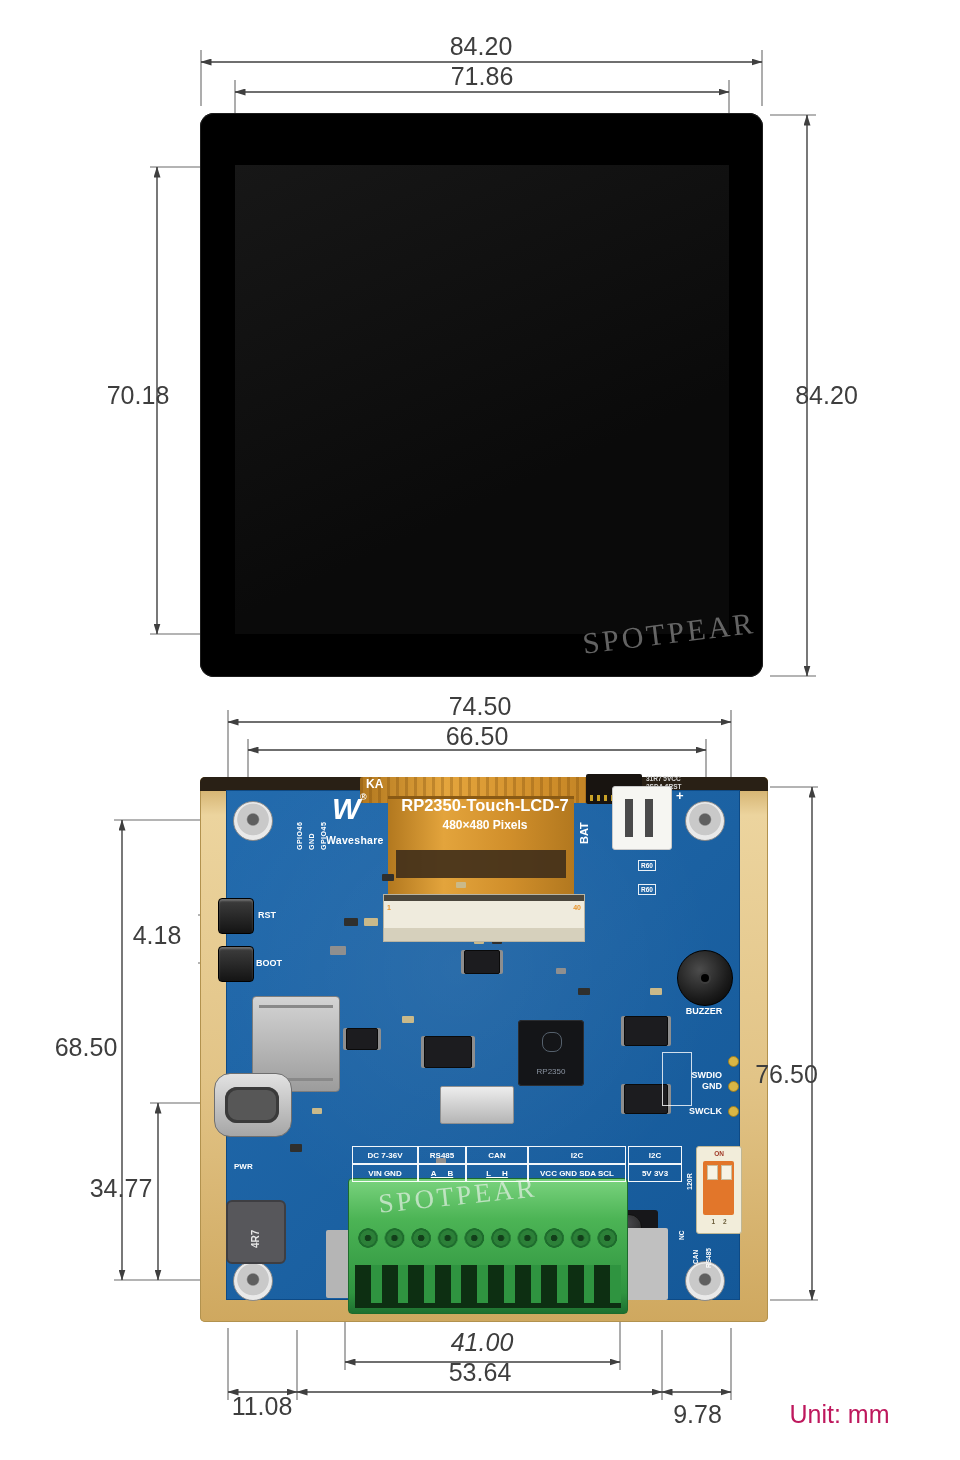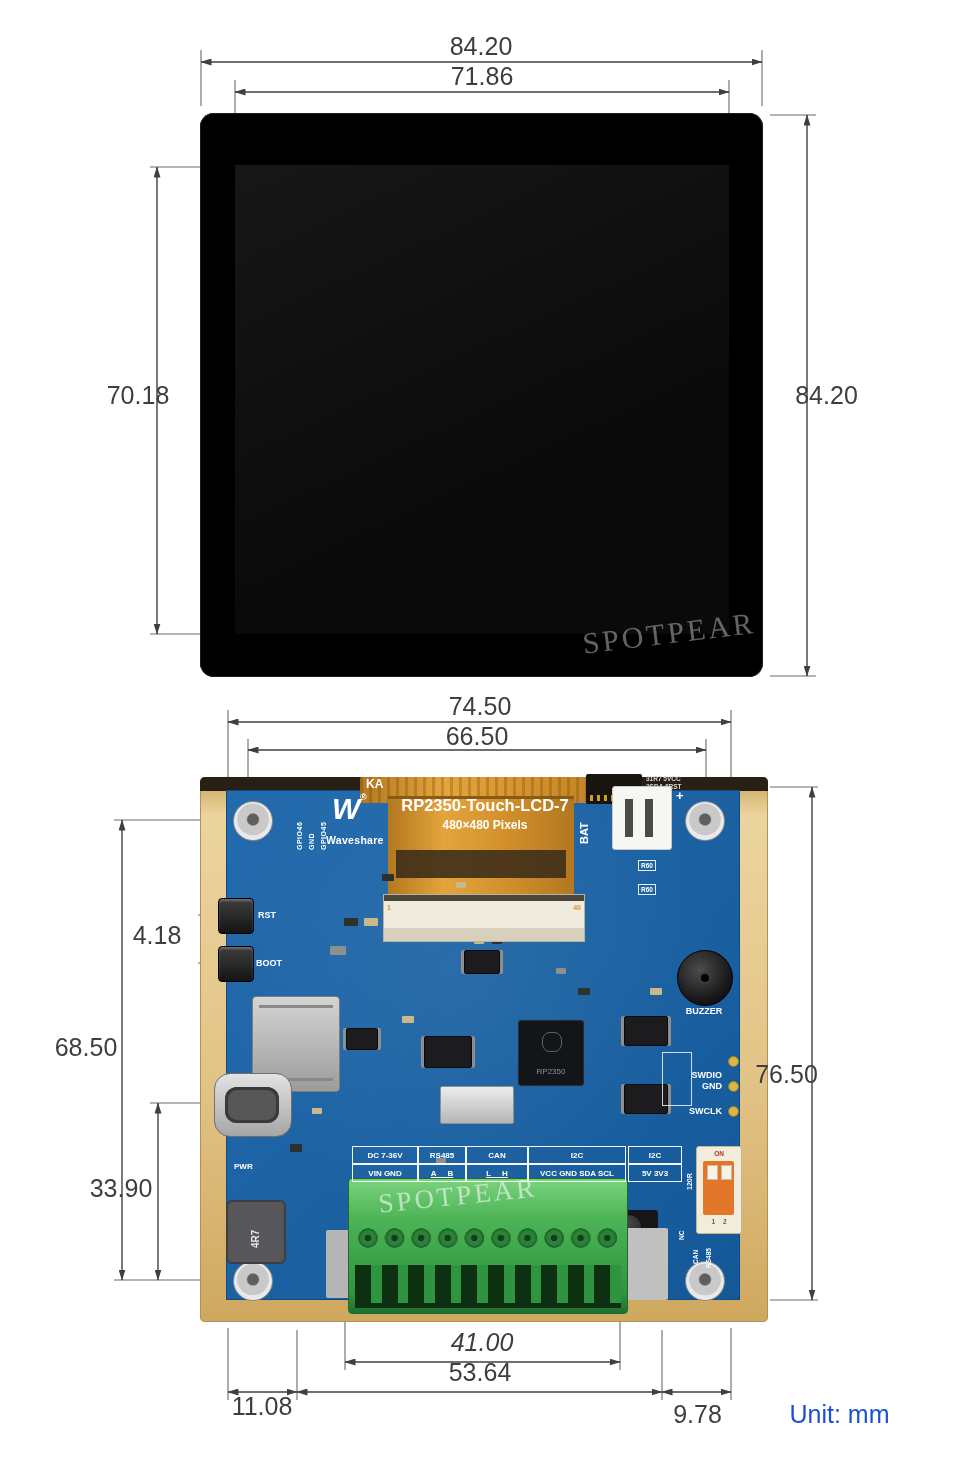--- a/index.html
+++ b/index.html
@@ -1,20 +1,20 @@
 <!DOCTYPE html>
 <html><head>
 <meta charset="utf-8">
 <style>
   html,body{margin:0;padding:0;background:#fff;}
   .page{position:relative;width:960px;height:1460px;background:#fff;overflow:hidden;
         font-family:"Liberation Sans",sans-serif;}
   svg.dims{position:absolute;left:0;top:0;pointer-events:none;}
   .dim-label{position:absolute;font-size:25px;color:#3e3e3e;text-align:center;white-space:nowrap;}
-  .unit-note{position:absolute;font-size:25px;color:#1d4ed8;text-align:center;white-space:nowrap;}
+  .unit-note{position:absolute;font-size:25px;color:#be185d;text-align:center;white-space:nowrap;}
 
   
   .screen{position:absolute;left:200px;top:113px;width:563px;height:564px;background:#000;
           border-radius:14px;box-shadow:inset 0 0 0 1px #1d1d1d;}
   .screen-display{position:absolute;left:35px;top:52px;width:494px;height:469px;
           background:linear-gradient(155deg,#171717,#0a0a0a 65%);}
   .wm{position:absolute;font-family:"Liberation Serif",serif;letter-spacing:3px;white-space:nowrap;}
   .wm-screen{left:382px;top:502px;width:195px;font-size:30px;color:rgba(195,195,195,.5);transform:rotate(-7deg);}
   .wm-board{left:178px;top:398px;width:265px;font-size:27px;color:rgba(245,245,245,.62);transform:rotate(-6deg);z-index:9;}
 
@@ -268,21 +268,21 @@
         <div style="position:absolute;left:6px;top:48px;width:266px;height:22px;background-image:radial-gradient(circle at 13px 11px, #123f1a 0 3px, #2c8038 3.5px 7.5px, #1d6b2c 8px 9.5px, transparent 10px);background-size:26.6px 22px;"></div>
         <div style="position:absolute;left:6px;top:86px;width:266px;height:38px;background:repeating-linear-gradient(90deg, #0d2f12 0 16px, #2f9440 16px 26.6px);border-bottom:5px solid #0d2f12;"></div>
       </div>
     </div>
   </div>
 
   <div class="dim-label" style="left:430px;top:692px;width:100px;">74.50</div>
   <div class="dim-label" style="left:427px;top:722px;width:100px;">66.50</div>
   <div class="dim-label" style="left:116px;top:921px;width:82px;">4.18</div>
   <div class="dim-label" style="left:36px;top:1033px;width:100px;">68.50</div>
-  <div class="dim-label" style="left:71px;top:1174px;width:100px;">33.90</div>
+  <div class="dim-label" style="left:71px;top:1174px;width:100px;">34.77</div>
   <div class="dim-label" style="left:734px;top:1027px;width:105px;margin-top:33px;">76.50</div>
   <div class="dim-label" style="left:432px;top:1328px;width:100px;font-style:italic;">41.00</div>
   <div class="dim-label" style="left:430px;top:1358px;width:100px;">53.64</div>
   <div class="dim-label" style="left:212px;top:1392px;width:100px;">11.08</div>
   <div class="dim-label" style="left:650px;top:1400px;width:95px;">9.78</div>
 
   <div class="unit-note" style="left:772px;top:1400px;width:135px;">Unit: mm</div>
 
 </div>
 

